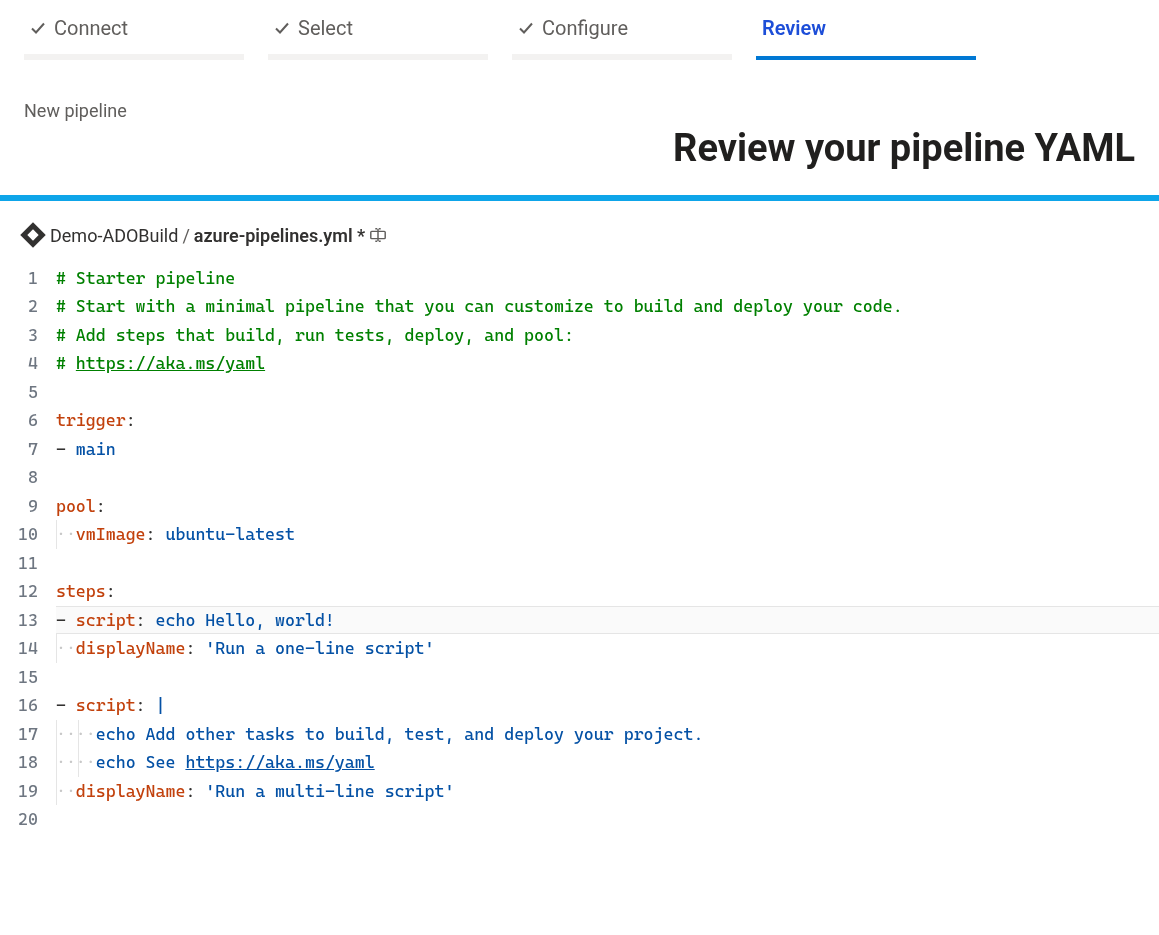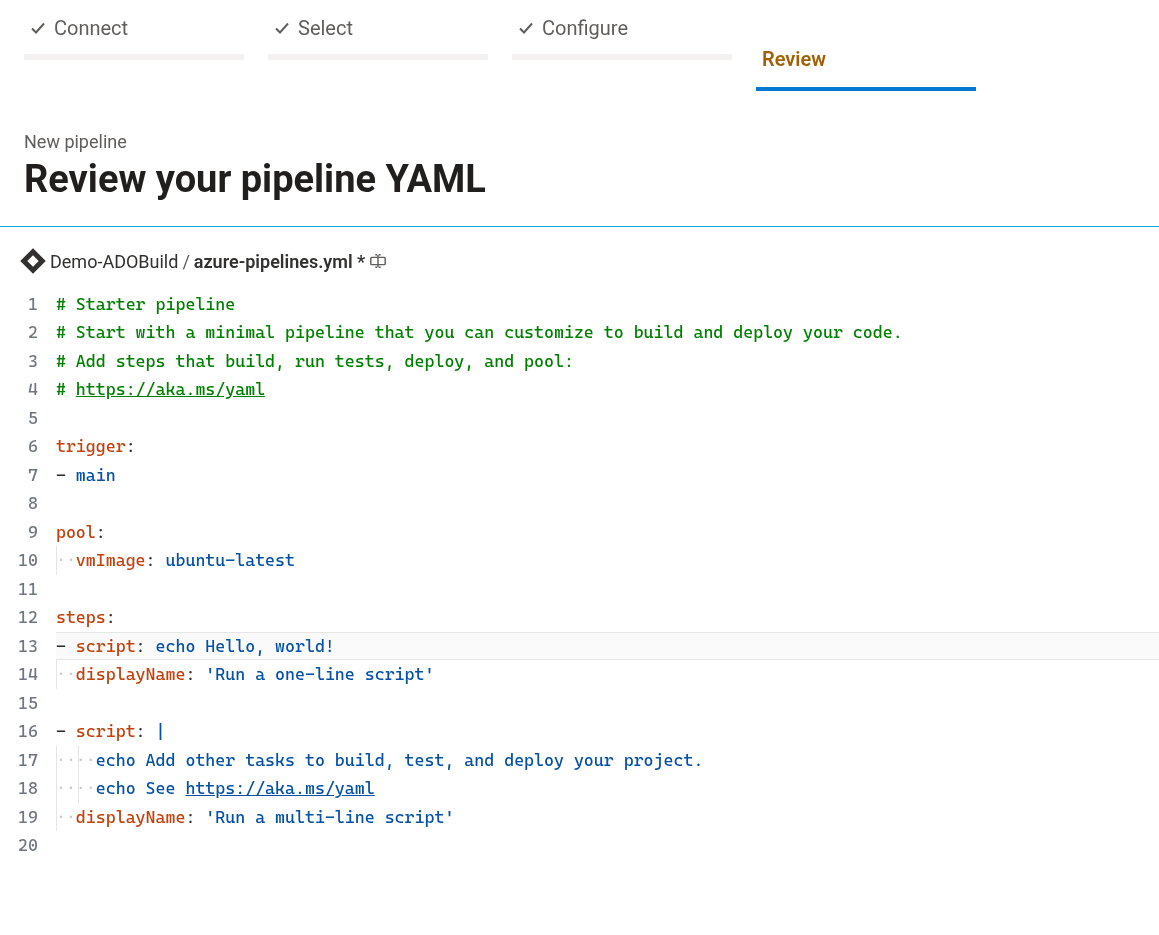--- a/index.html
+++ b/index.html
@@ -25,23 +25,22 @@
   .step-header {
     display: flex;
     align-items: center;
     gap: 8px;
     padding: 4px 0 14px 6px;
     font-size: 20px;
     color: #605e5c;
     cursor: pointer;
   }
   .step.active .step-header {
-    color: #a16207;
+    color: #1d4ed8;
     font-weight: 600;
-    margin-top: 31px;
   }
   .step .check {
     width: 16px;
     height: 16px;
     stroke: #605e5c;
     stroke-width: 2;
     fill: none;
   }
   .step-bar {
     height: 6px;
@@ -49,32 +48,33 @@
   }
   .step.active .step-bar {
     background: #0078d4;
     height: 4px;
     margin-top: 2px;
   }
 
   
   .title-block {
     padding: 40px 24px 24px 24px;
-    border-bottom: 1px solid #0ea5e9;
+    border-bottom: 6px solid #0ea5e9;
   }
   .subtitle {
     color: #605e5c;
     font-size: 18px;
     margin-bottom: 6px;
   }
   .page-title {
     font-size: 38px;
     font-weight: 700;
     color: #201f1e;
     line-height: 1.15;
+    text-align: right;
   }
 
   
   .file-row {
     display: flex;
     align-items: center;
     gap: 4px;
     padding: 24px 24px 18px 24px;
     font-size: 18px;
     color: #323130;

